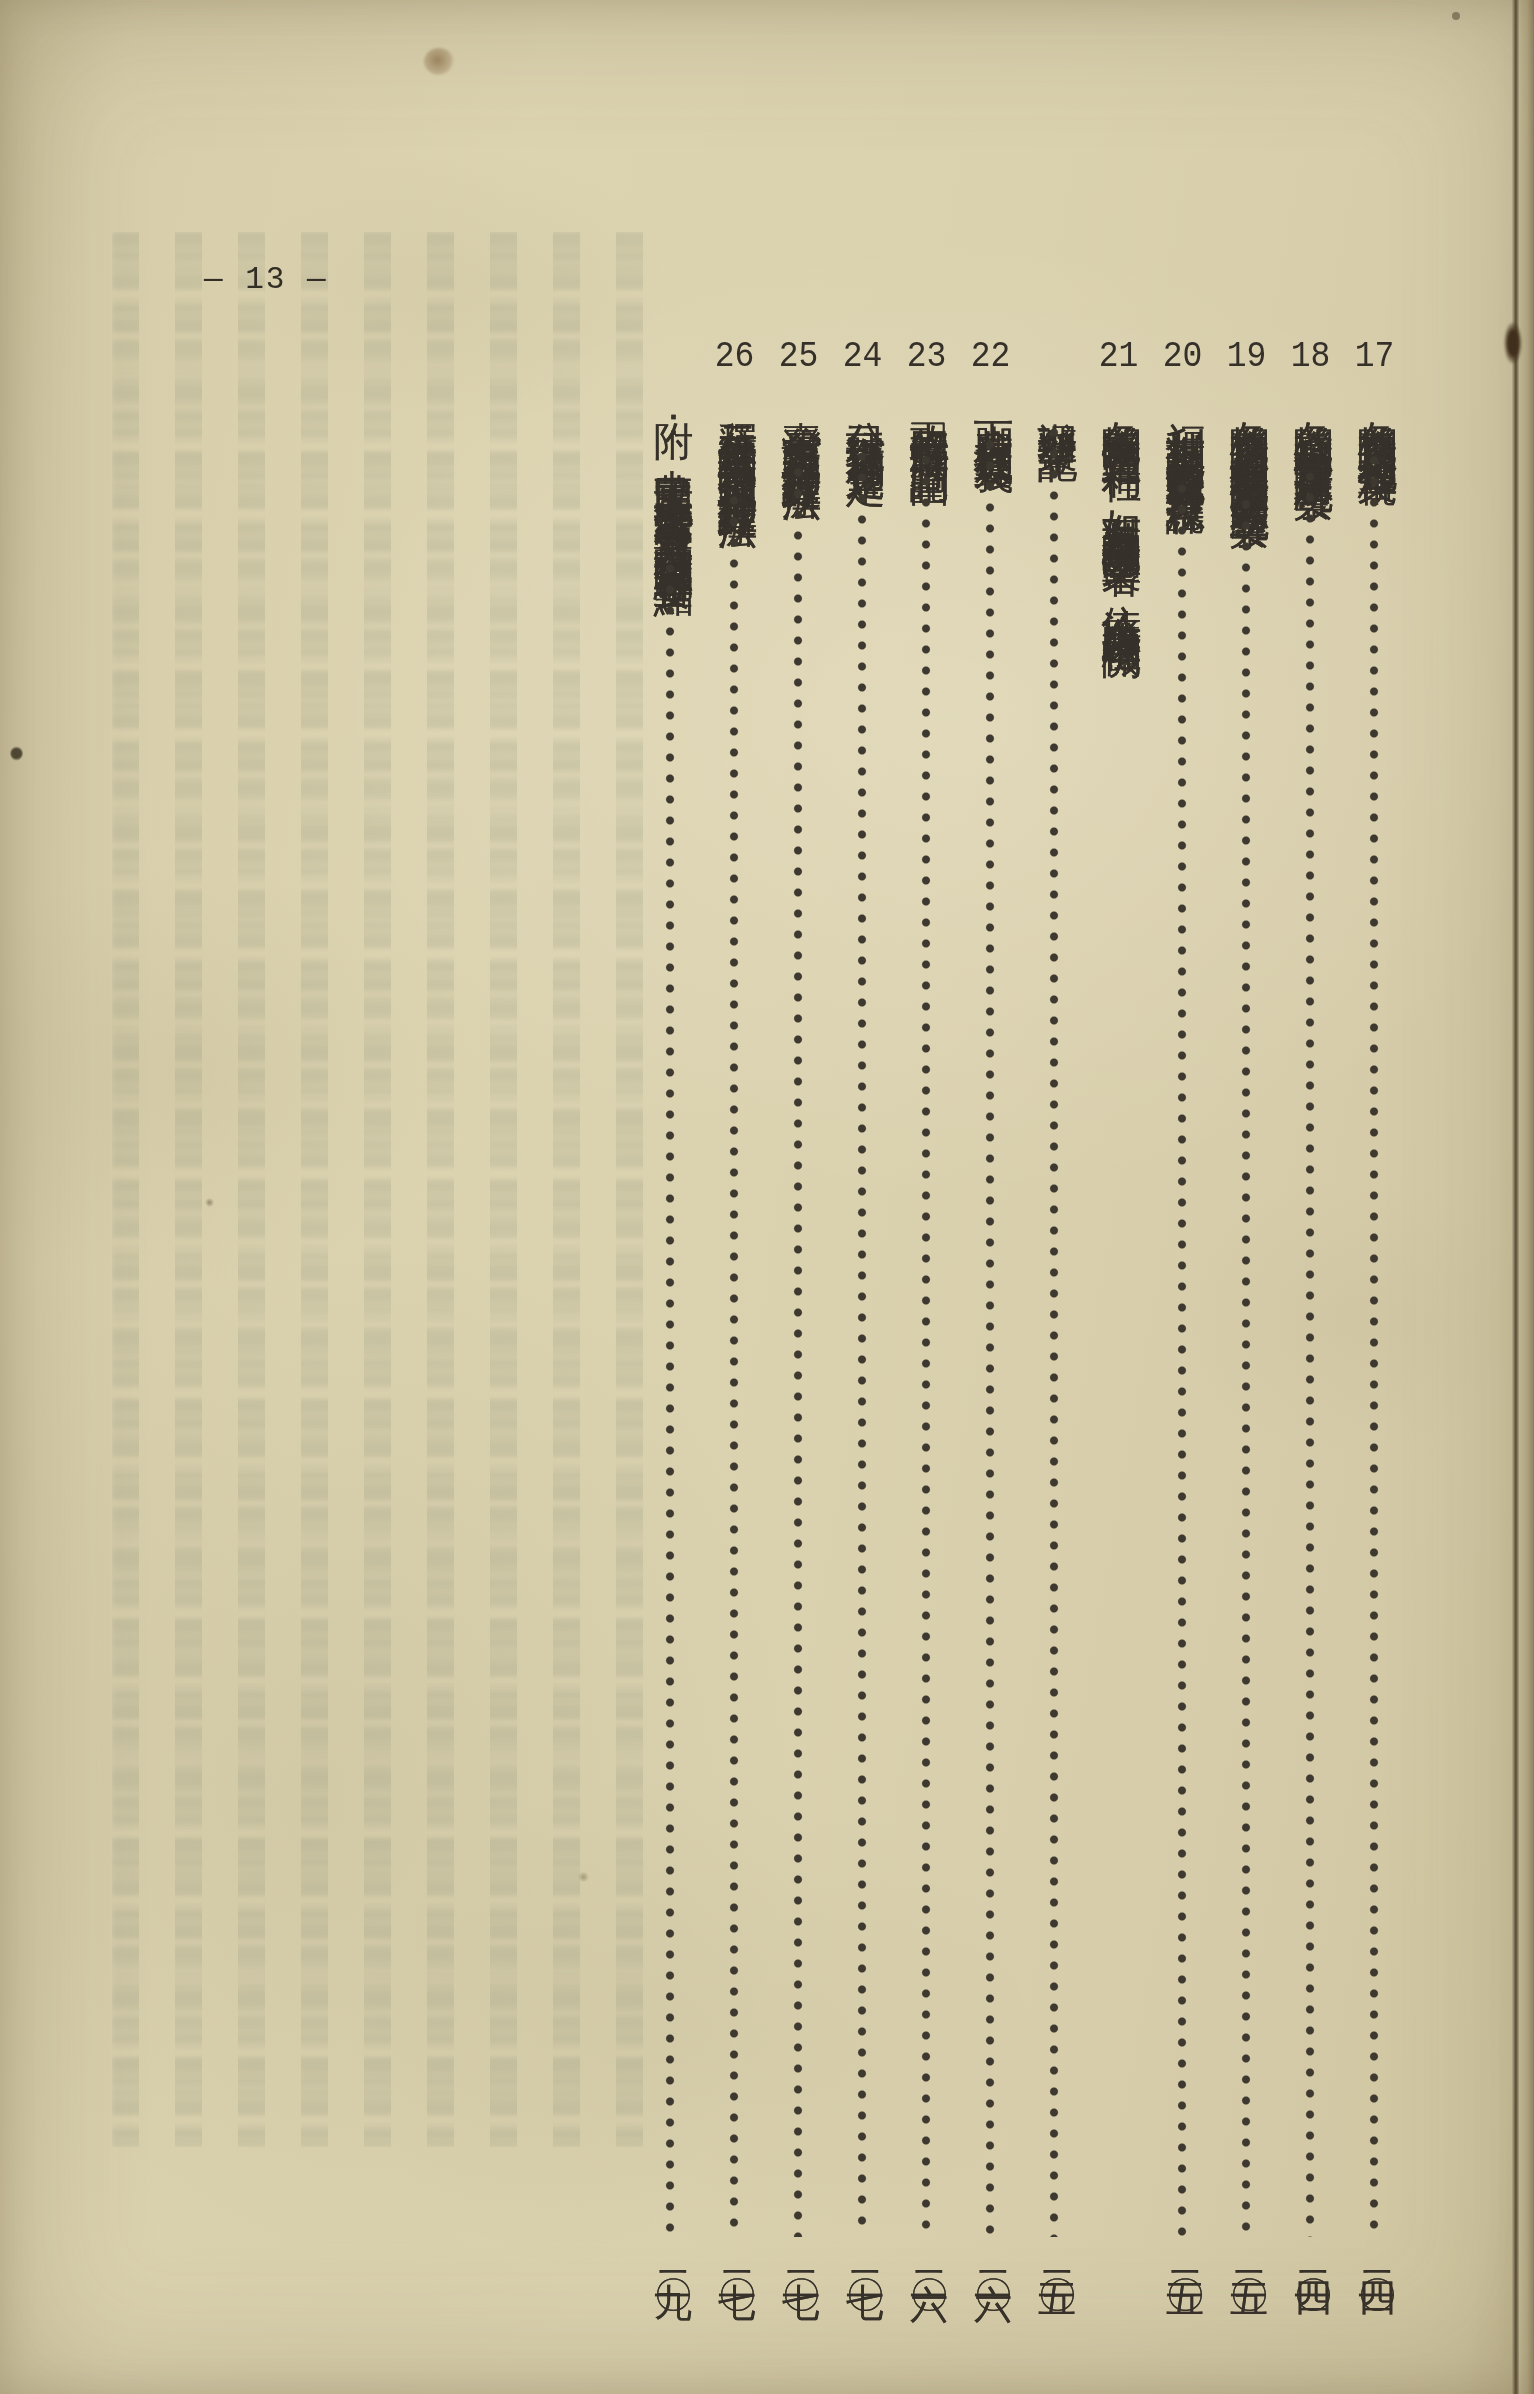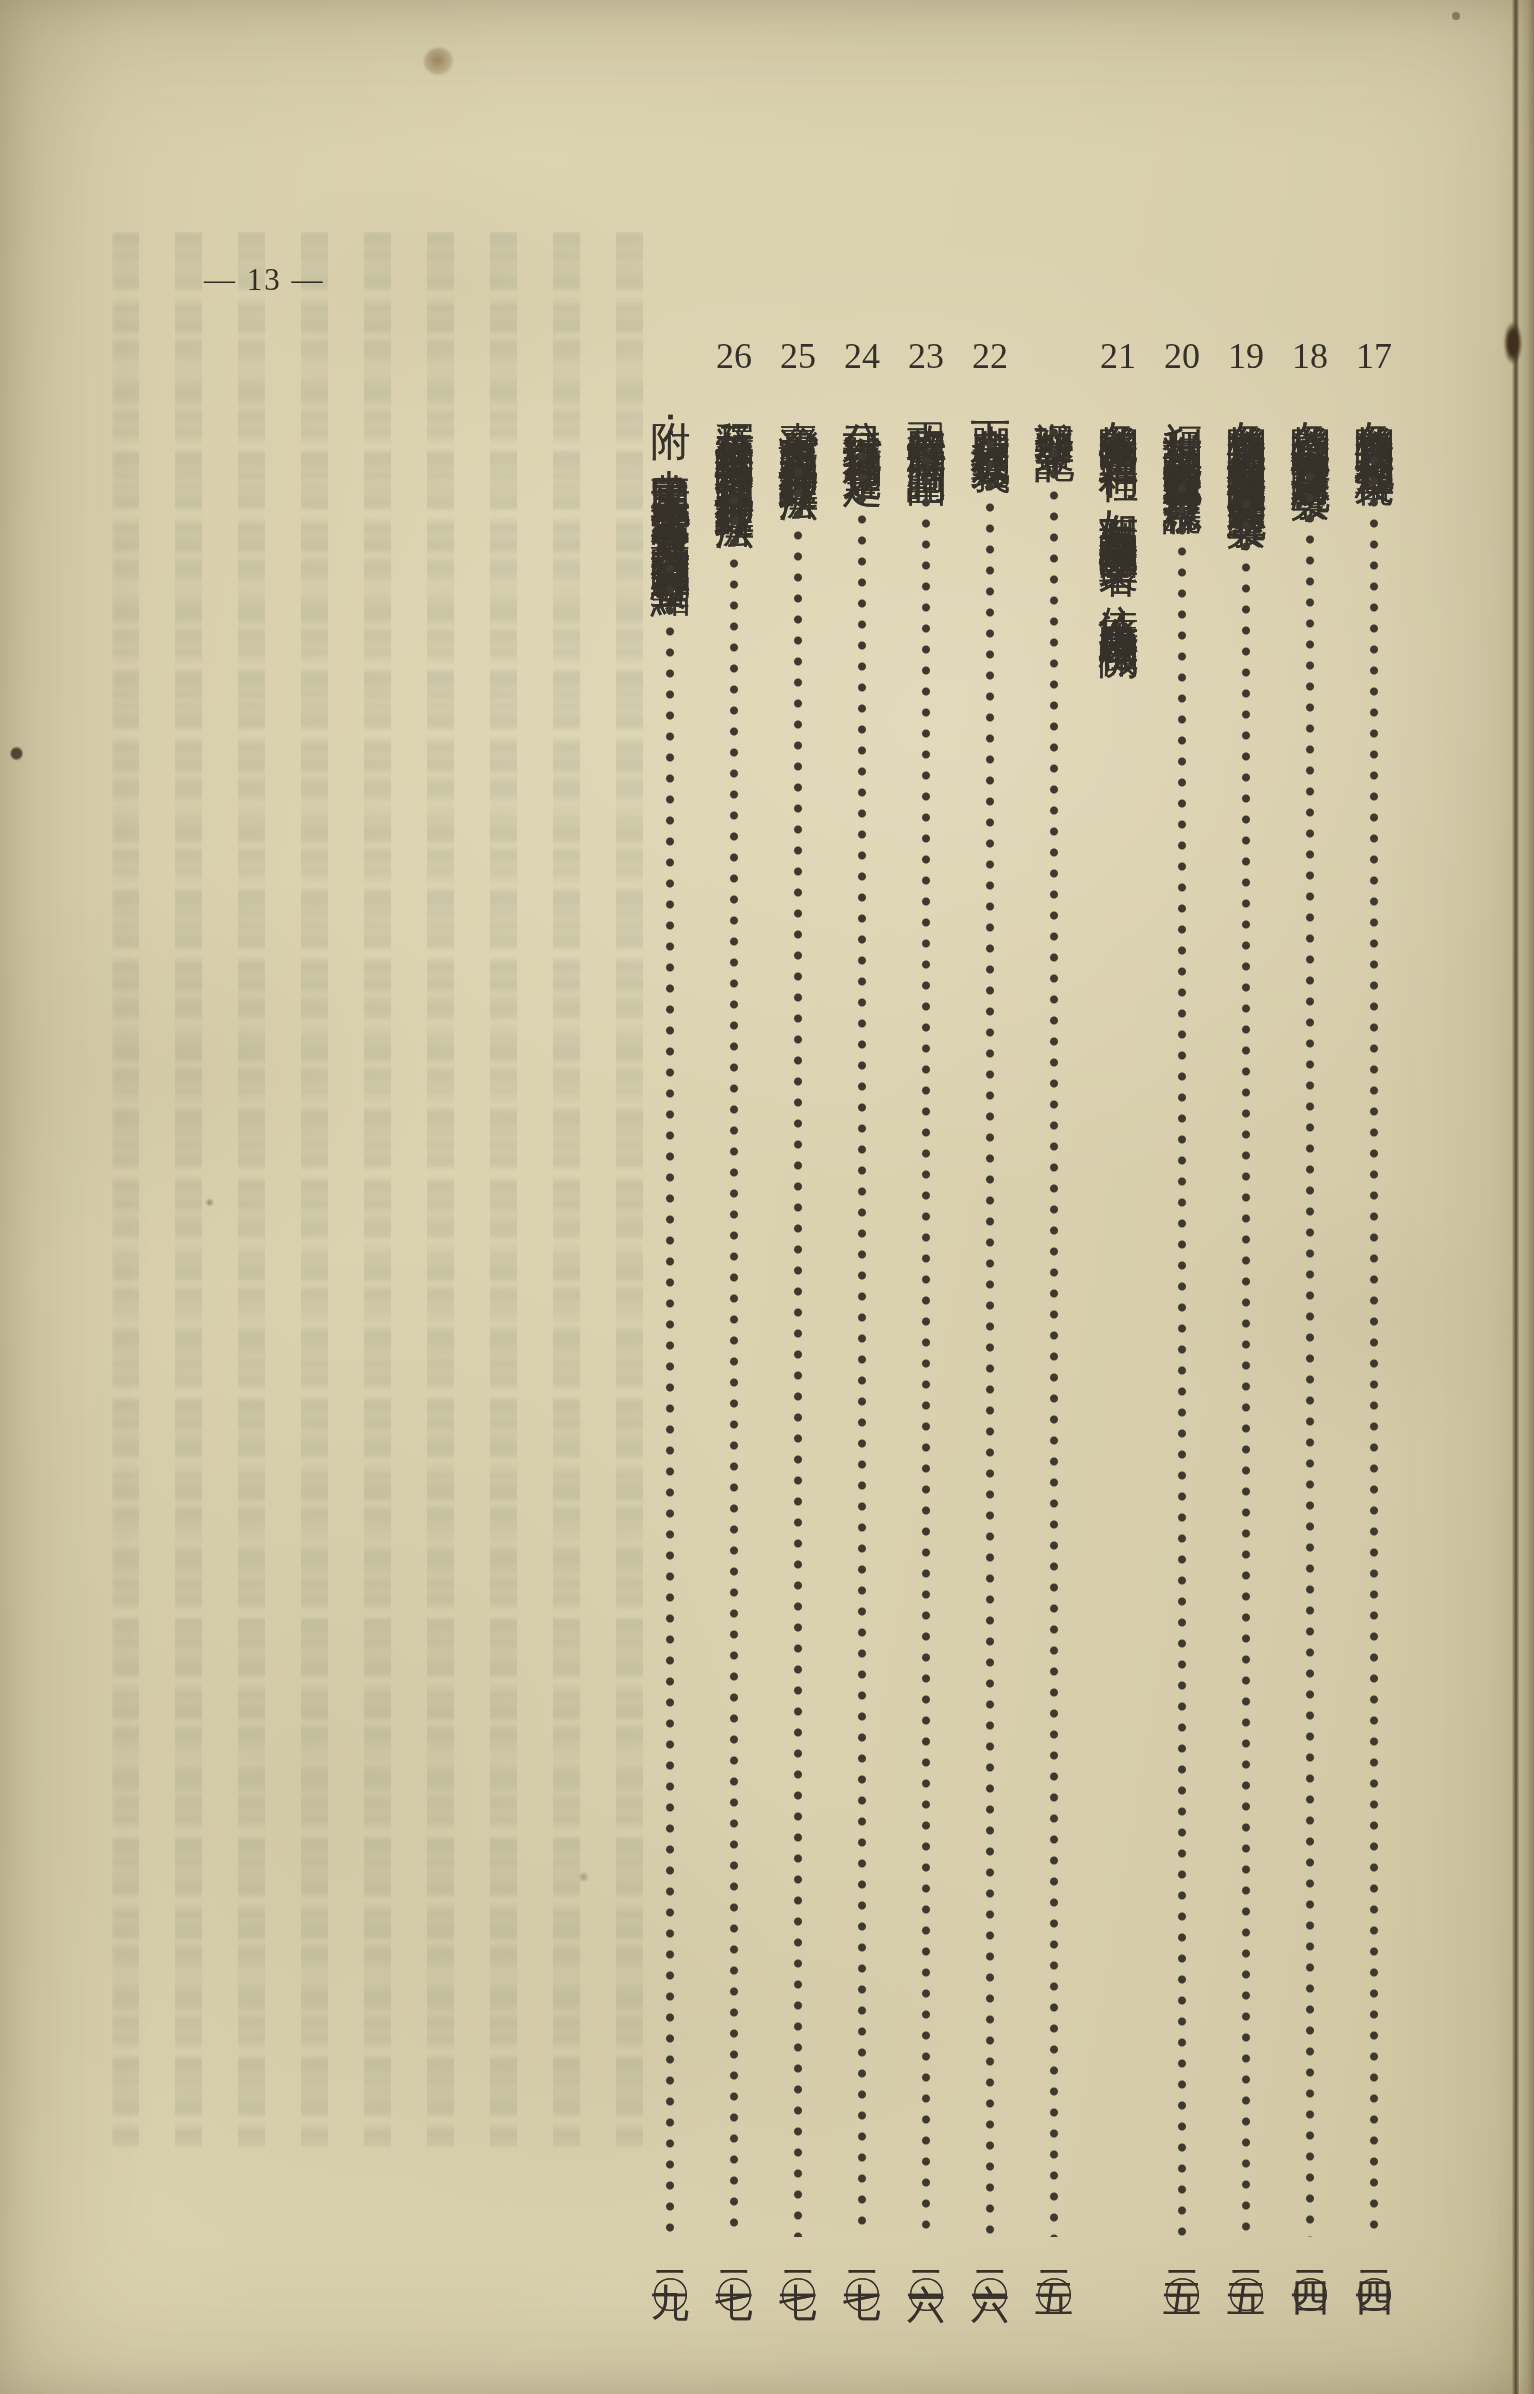--- a/index.html
+++ b/index.html
@@ -4,21 +4,21 @@
 <style>
   html,body{margin:0;padding:0;background:#7a7262;}
   .page{
     position:relative;
     width:1534px;height:2394px;
     overflow:hidden;
     background:
       radial-gradient(ellipse 900px 700px at 62% 30%, rgba(255,252,230,0.20), rgba(0,0,0,0) 70%),
       radial-gradient(ellipse 700px 900px at 20% 75%, rgba(120,110,75,0.10), rgba(0,0,0,0) 70%),
       linear-gradient(100deg,#cdc39e 0%,#d7cdaa 7%,#dcd3b1 28%,#dad1af 55%,#d6ccaa 78%,#cfc5a0 96%,#c4b993 100%);
-    font-family:Liberation Serif, serif;
+    font-family:Liberation Mono, monospace;
   }
   
   .vignette{
     position:absolute;inset:0;pointer-events:none;
     box-shadow:
       inset 0 0 140px rgba(92,80,48,0.30),
       inset 0 0 36px rgba(92,80,48,0.18);
   }
   
   .crease{

